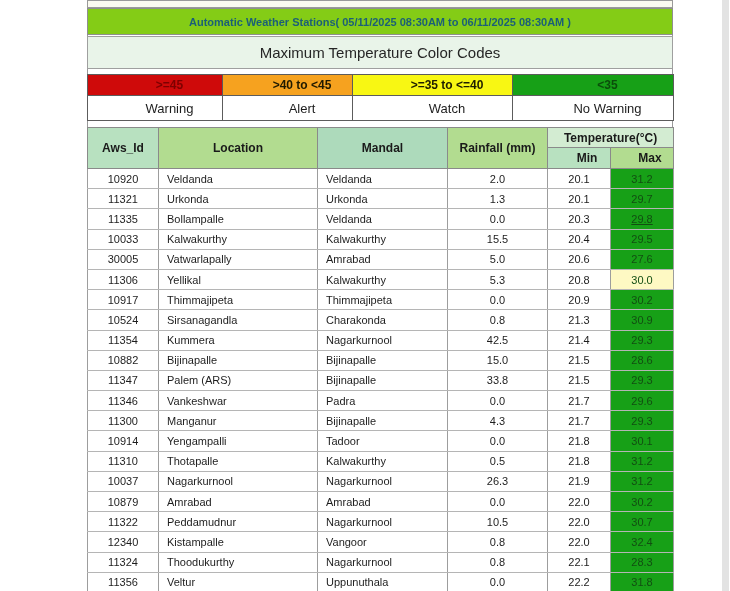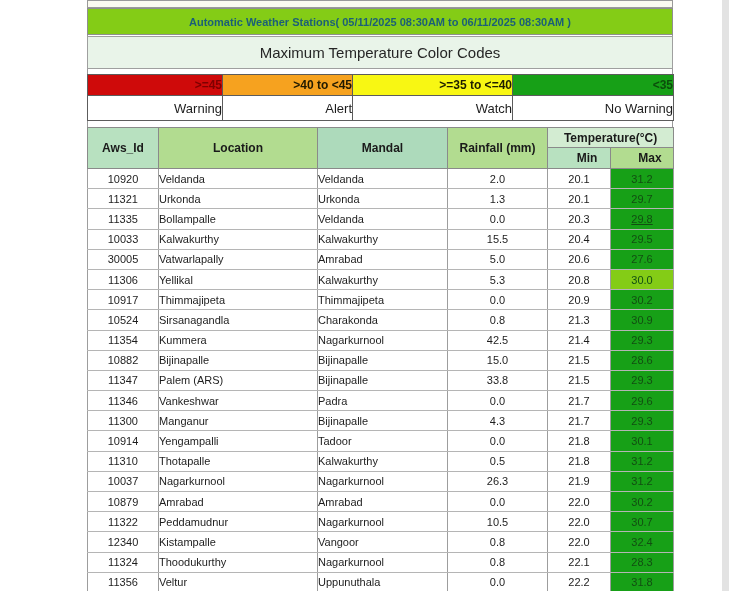--- a/index.html
+++ b/index.html
@@ -32,21 +32,21 @@
     display:flex; align-items:center; justify-content:center;
     color:#262626; font-size:15px;
   }
 
   table { border-collapse:collapse; table-layout:fixed; }
 
   .legend {
     position:absolute; left:87px; top:74px; width:586px;
   }
   .legend td {
-    border:1px solid #5c5c5c; text-align:right; overflow:hidden; white-space:nowrap;padding-left:29px;
+    border:1px solid #5c5c5c; text-align:center; overflow:hidden; white-space:nowrap;padding-left:29px;
   }
   .legend col:nth-child(1) { width:135px; }
   .legend col:nth-child(2) { width:130px; }
   .legend col:nth-child(3) { width:160px; }
   .legend col:nth-child(4) { width:161px; }
   .legend .legend-range { height:21px; font-weight:bold; font-size:12px; }
   .legend .legend-label { height:25px; font-size:13px; color:#1d1d1d; background:#ffffff; }
 
   .aws-table {
     position:absolute; left:87px; top:127px; width:586px;
@@ -68,21 +68,21 @@
   .h-awsid, .h-min { background:#b8e1c0; }
   .h-location, .h-rainfall, .h-max { background:#b2dc90; }
   .h-mandal { background:#addabb; }
   .h-temp { background:#d3ecd2; }
 
   .aws-table td {
     height:20.2px; border:1px solid #b5b5b5; border-left:1px solid #9d9d9d; border-right:1px solid #9d9d9d;
     overflow:hidden; white-space:nowrap; background:#ffffff;
   }
   .aws-table td.c-awsid { text-align:center; }
-  .aws-table td.c-loc, .aws-table td.c-mandal { text-align:left; padding-left:0; }
+  .aws-table td.c-loc, .aws-table td.c-mandal { text-align:left; padding-left:8px; }
   .aws-table td.c-rain, .aws-table td.c-min { text-align:center; }
   .aws-table td.c-max { text-align:center; font-weight:normal; }
 
   .scroll-strip {
     position:absolute; left:722px; top:0; width:7px; height:591px;
     background:#e3e3e3;
   }
 </style>
 </head>
 <body>
@@ -186,21 +186,21 @@
           <td class="c-rain">5.0</td>
           <td class="c-min">20.6</td>
           <td class="c-max" style="background: rgb(23, 160, 23); color: rgb(18, 78, 18);">27.6</td>
         </tr>
         <tr>
           <td class="c-awsid">11306</td>
           <td class="c-loc">Yellikal</td>
           <td class="c-mandal">Kalwakurthy</td>
           <td class="c-rain">5.3</td>
           <td class="c-min">20.8</td>
-          <td class="c-max" style="background: #84cc16; color: rgb(18, 78, 18);">30.0</td>
+          <td class="c-max" style="background: #fef9c3; color: rgb(18, 78, 18);">30.0</td>
         </tr>
         <tr>
           <td class="c-awsid">10917</td>
           <td class="c-loc">Thimmajipeta</td>
           <td class="c-mandal">Thimmajipeta</td>
           <td class="c-rain">0.0</td>
           <td class="c-min">20.9</td>
           <td class="c-max" style="background: rgb(23, 160, 23); color: rgb(18, 78, 18);">30.2</td>
         </tr>
         <tr>

